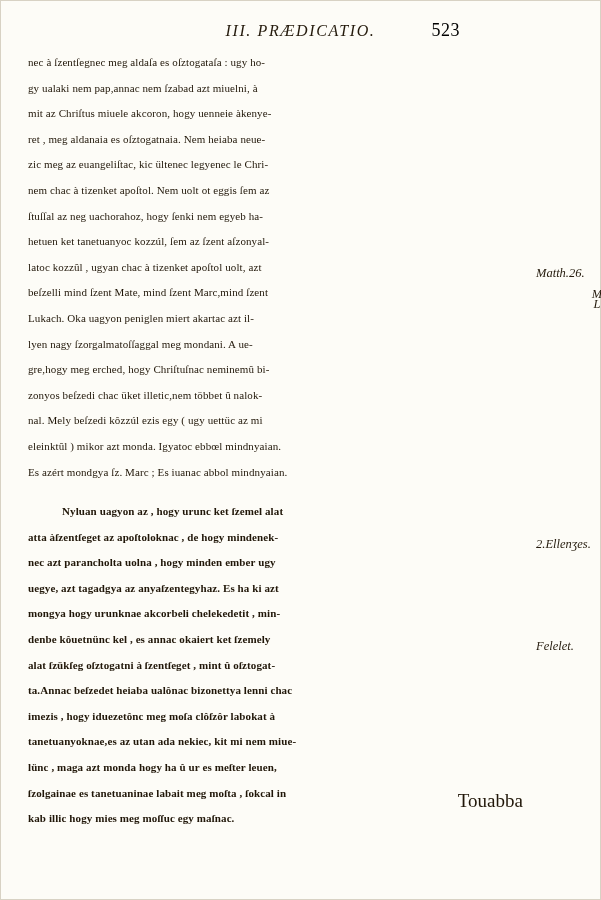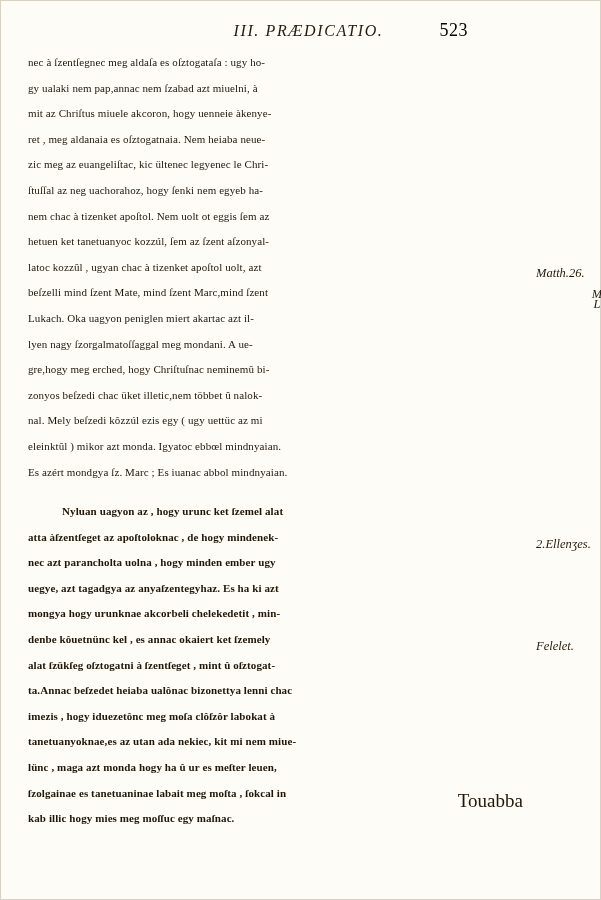--- a/index.html
+++ b/index.html
@@ -24,21 +24,21 @@
   .page-frame {
     position: absolute;
     left: 0; top: 0;
     width: 601px; height: 900px;
     border: 1px solid #d8d2c4;
     box-sizing: border-box;
     pointer-events: none;
   }
   .header {
     position: absolute;
-    left: 8px;
+    left: 0;
     top: 22px;
     width: 486px;
     height: 22px;
   }
   .running-title {
     position: absolute;
     left: 0;
     top: 0;
     width: 601px;
     text-align: center;
@@ -122,22 +122,22 @@
   </div>
 
   <div class="textblock">
 
     <p class="para">
       <span class="line">nec à ſzentſegnec meg aldaſa es oſztogataſa : ugy ho-</span>
       <span class="line">gy ualaki nem pap,annac nem ſzabad azt miuelni, à</span>
       <span class="line">mit az Chriſtus miuele akcoron, hogy uenneie àkenye-</span>
       <span class="line">ret , meg aldanaia es oſztogatnaia.    Nem heiaba neue-</span>
       <span class="line">zic meg az euangeliſtac, kic ültenec legyenec le Chri-</span>
+      <span class="line">nem chac à tizenket apoſtol.  Nem uolt ot eggis ſem az</span>
       <span class="line">ſtuſſal az neg uachorahoz, hogy ſenki nem egyeb ha-</span>
-      <span class="line">nem chac à tizenket apoſtol.  Nem uolt ot eggis ſem az</span>
       <span class="line">hetuen ket tanetuanyoc kozzúl, ſem az ſzent aſzonyal-</span>
       <span class="line">latoc kozzûl , ugyan chac à tizenket apoſtol uolt, azt</span>
       <span class="line">beſzelli mind ſzent Mate, mind ſzent Marc,mind ſzent</span>
       <span class="line">Lukach.    Oka uagyon peniglen miert akartac azt il-</span>
       <span class="line">lyen nagy ſzorgalmatoſſaggal meg mondani.   A ue-</span>
       <span class="line">gre,hogy meg erched, hogy Chriſtuſnac neminemû bi-</span>
       <span class="line">zonyos beſzedi chac üket illetic,nem többet û nalok-</span>
       <span class="line">nal. Mely beſzedi kôzzúl ezis egy ( ugy uettüc az mi</span>
       <span class="line">eleinktûl ) mikor azt monda.   Igyatoc ebbœl mindnyaian.</span>
       <span class="line">Es azért mondgya ſz. Marc ; Es iuanac abbol mindnyaian.</span>

